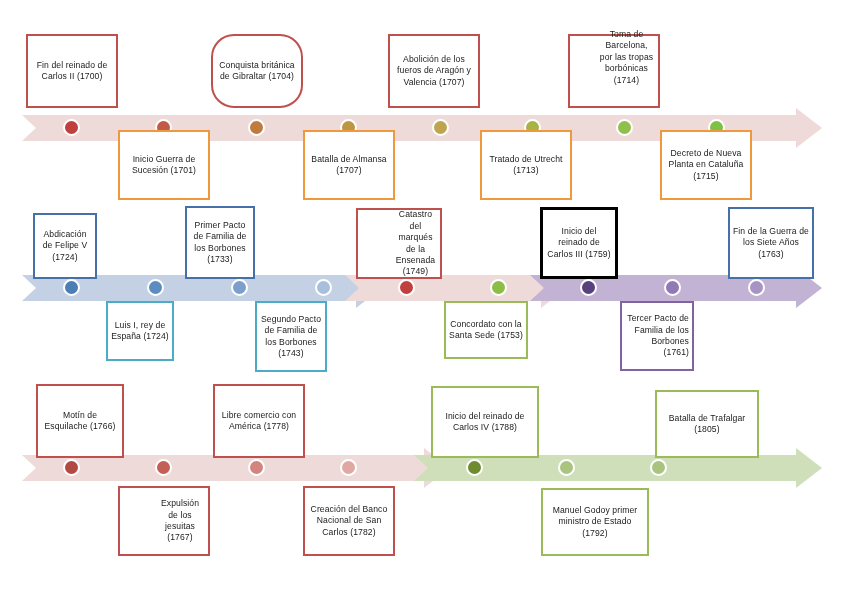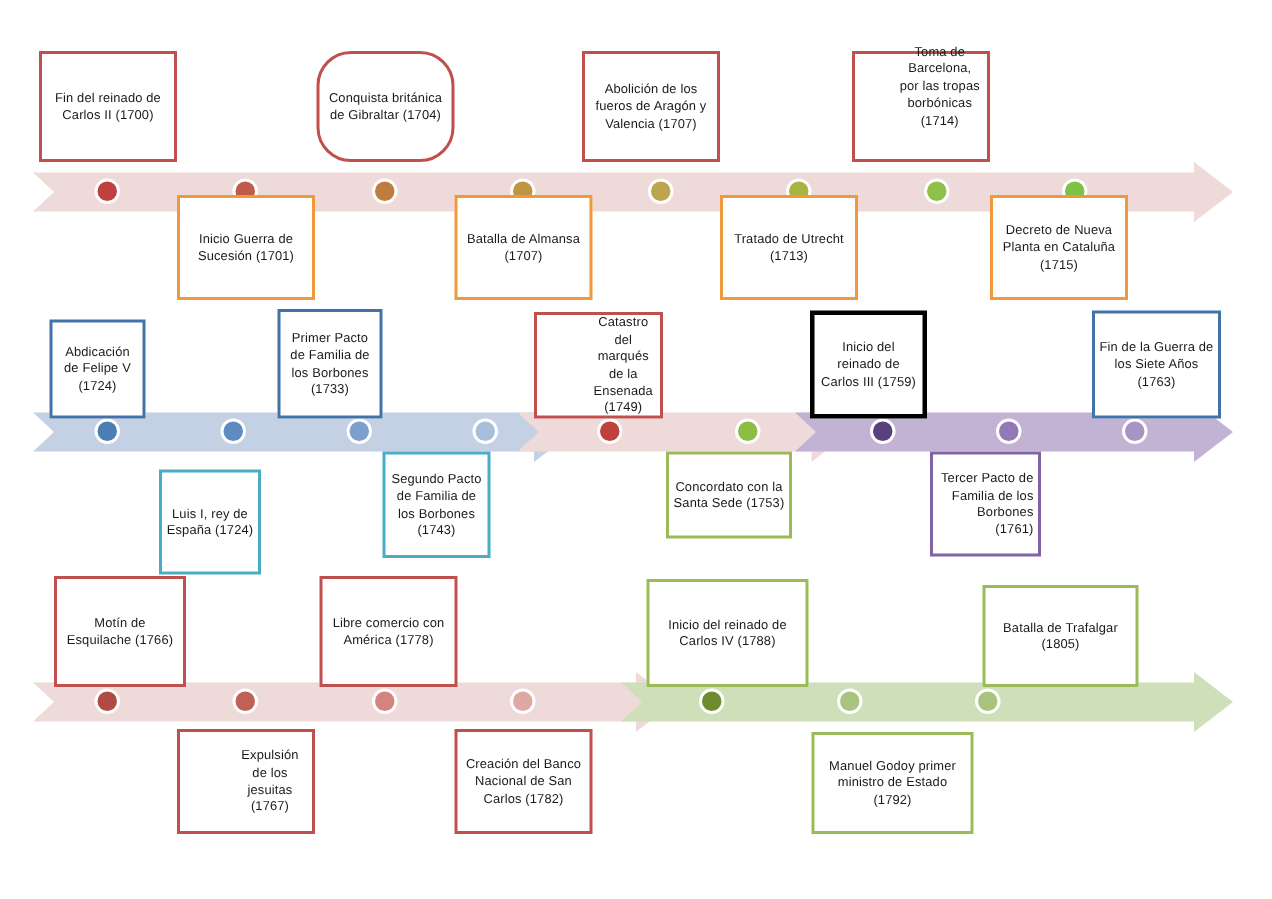--- a/index.html
+++ b/index.html
@@ -104,21 +104,21 @@
       <div class="dot" style="left: 231px; top: 279px; background: rgb(125, 159, 203);"></div>
       <div class="dot" style="left: 315px; top: 279px; background: rgb(168, 191, 220);"></div>
       <div class="dot" style="left: 398px; top: 279px; background: rgb(192, 64, 61);"></div>
       <div class="dot" style="left: 490px; top: 279px; background: rgb(140, 190, 70);"></div>
       <div class="dot" style="left: 580px; top: 279px; background: rgb(89, 65, 126);"></div>
       <div class="dot" style="left: 664px; top: 279px; background: rgb(146, 120, 181);"></div>
       <div class="dot" style="left: 748px; top: 279px; background: rgb(167, 147, 196);"></div>
       <div class="lbl top" style="left: 33px; top: 213px; width: 64px; height: 66px; border-color: rgb(68, 114, 168);">
         <span>Abdicación de Felipe V (1724)</span>
       </div>
-      <div class="lbl bottom" style="left: 106px; top: 301px; width: 68px; height: 70px; border-color: rgb(75, 172, 198); margin-top: 12px;">
+      <div class="lbl bottom" style="left: 106px; top: 301px; width: 68px; height: 60px; border-color: rgb(75, 172, 198);">
         <span>Luis I, rey de España (1724)</span>
       </div>
       <div class="lbl top" style="left: 185px; top: 206px; width: 70px; height: 73px; border-color: rgb(68, 114, 168);">
         <span>Primer Pacto de Familia de los Borbones (1733)</span>
       </div>
       <div class="lbl bottom" style="left: 255px; top: 301px; width: 72px; height: 71px; border-color: rgb(75, 172, 198); text-align: center;">
         <span>Segundo Pacto de Familia de los Borbones (1743)</span>
       </div>
       <div class="lbl top" style="left: 356px; top: 208px; width: 86px; height: 71px; border-color: rgb(192, 80, 77); padding-left: 36px;">
         <span>Catastro del marqués de la Ensenada (1749)</span>

